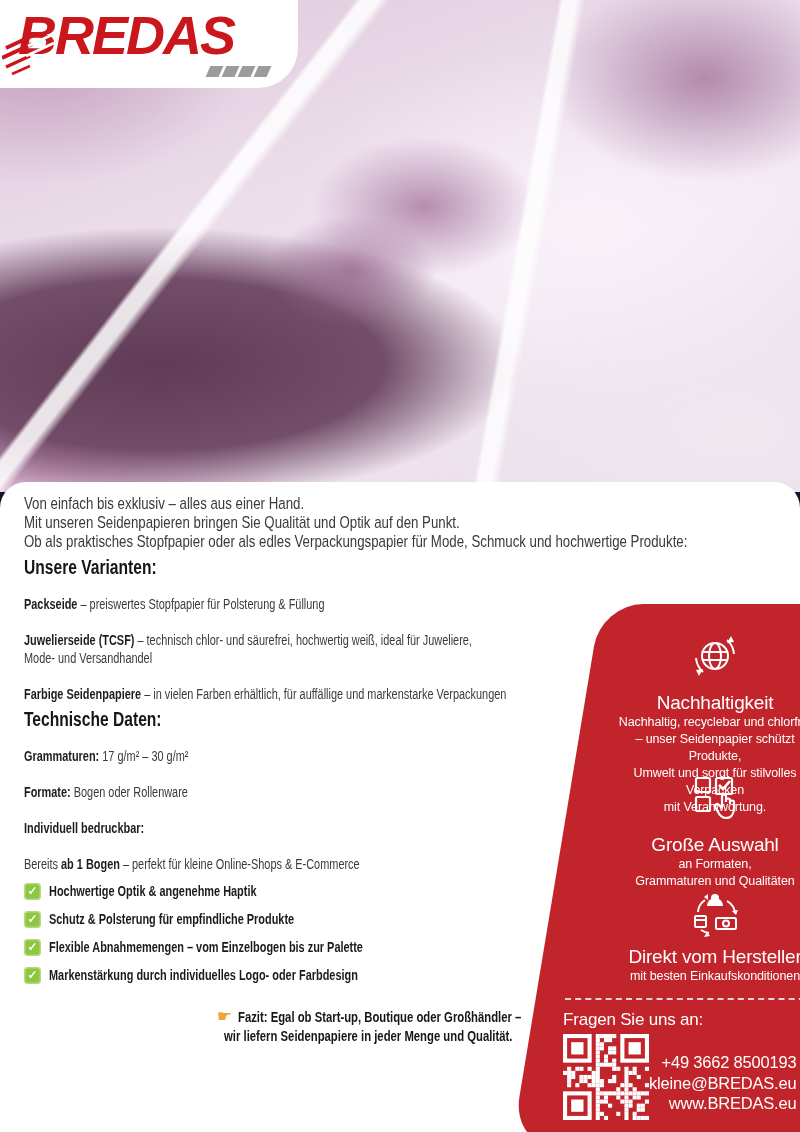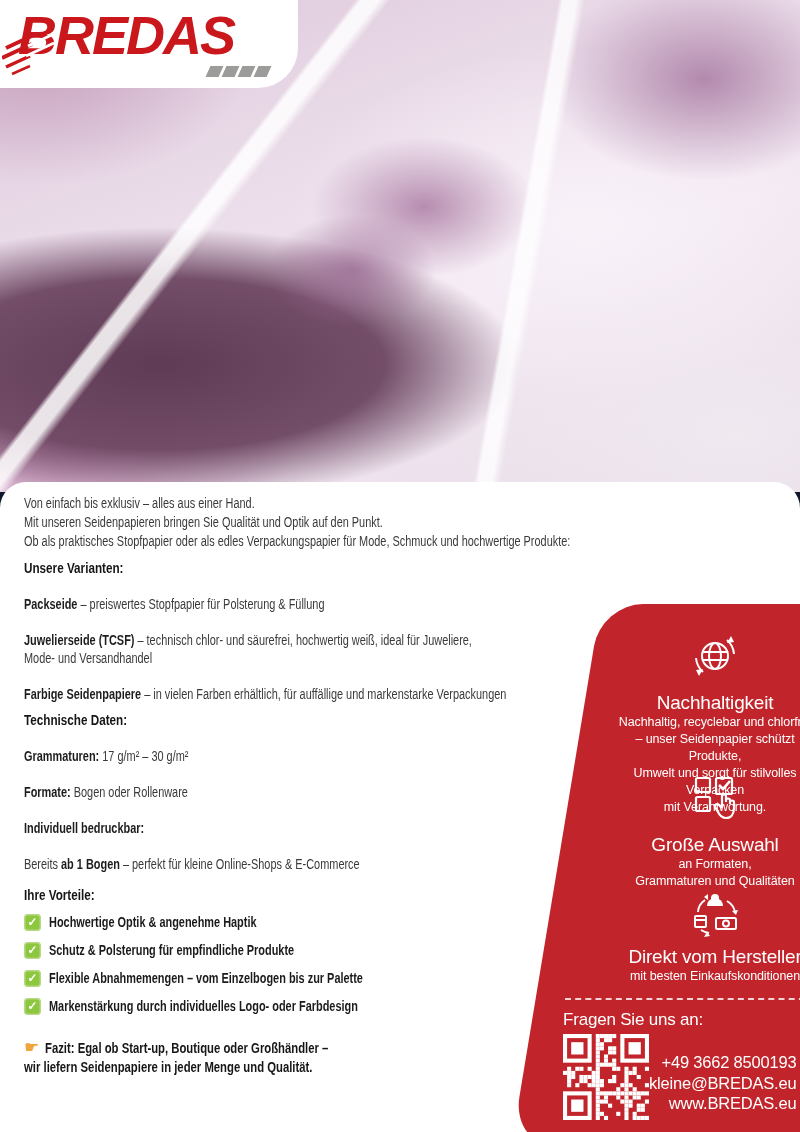--- a/index.html
+++ b/index.html
@@ -37,33 +37,33 @@
   .logo-dashes span { width:13px; height:11px; background:#9c9c9b; transform:skewX(-24deg); display:block; }
   
   .content {
     position:absolute; left:0; top:482px; width:800px; height:650px; background:#fff;
     border-radius:26px 26px 0 0; z-index:2;
   }
   .col { position:absolute; left:24px; top:12px; width:770px; }
   h1 { margin:0; font-size:44px; font-weight:bold; letter-spacing:-1px; color:#141414; line-height:50px; white-space:nowrap; }
   .h1-inner { display:inline-block; transform:scaleX(.64); transform-origin:0 50%; }
   .cx { display:inline-block; transform:scaleX(.78); transform-origin:0 50%; white-space:nowrap; }
-  .line { font-size:14px; line-height:19px; color:#3a3a3a;text-decoration:underline; }
-  .sec-head { margin-top:7px; font-size:15px; line-height:19px; font-weight:bold; color:#161616; }
+  .line { font-size:17px; line-height:19px; color:#3a3a3a;text-decoration:underline; }
+  .sec-head { margin-top:7px; font-size:20px; line-height:19px; font-weight:bold; color:#161616; }
   .sec-head.mt2 { }
   .sec-head.mt3 { margin-top:12px; }
   .item { margin-top:18px; font-size:14px; line-height:18px; color:#3a3a3a; }
   .b { font-weight:bold; color:#1d1d1d; }
   .benefit { margin-top:8px; height:20px; display:flex; align-items:center; gap:8px; font-size:14px; font-weight:bold; color:#1b1b1b; }
   .check {
     flex:0 0 auto; width:17px; height:17px; border-radius:4px; background:#8dc63f;
     box-shadow:inset 0 0 0 1.5px rgba(255,255,255,.35);
     color:#fff; font-size:12px; font-weight:bold; line-height:17px; text-align:center;
   }
-  .fazit { margin-top:22px; font-size:14.5px; line-height:19px; font-weight:bold; color:#161616; }
+  .fazit { margin-top:22px; font-size:14.5px; line-height:19px; font-weight:bold; color:#161616;text-align:center; }
   .pointer { font-family:"DejaVu Sans", sans-serif; color:#f0a63c; font-size:17px; margin-right:6px; font-weight:normal; }
   
   .panel-bg {
     position:absolute; left:601px; top:604px; width:300px; height:545px;
     background:#c1252b; transform:skewX(-9.4deg); transform-origin:0 0;
     border-radius:42px 0 0 52px; z-index:4;
   }
   .panel-content { position:absolute; left:0; top:8px; width:800px; height:1132px; z-index:5; pointer-events:none;margin-left:20px; }
   .panel-content > * { pointer-events:auto; }
   .feature { position:absolute; left:588px; width:214px; text-align:center; color:#fff; }
@@ -130,21 +130,20 @@
       <div class="item">
         <span class="cx"><span></span><span class="b">Formate:</span><span> Bogen oder Rollenware</span></span>
       </div>
       <div class="item">
         <span class="cx"><span></span><span class="b">Individuell bedruckbar:</span><span></span></span>
       </div>
       <div class="item">
         <span class="cx"><span>Bereits </span><span class="b">ab 1 Bogen</span><span> – perfekt für kleine Online-Shops &amp; E-Commerce</span></span>
       </div>
 
-      <div class="sec-head mt3"><span class="cx">Ihre Vorteile:</span></div>
 
       <div class="benefit">
         <span class="check">✓</span>
         <span class="cx">Hochwertige Optik &amp; angenehme Haptik</span>
       </div>
       <div class="benefit">
         <span class="check">✓</span>
         <span class="cx">Schutz &amp; Polsterung für empfindliche Produkte</span>
       </div>
       <div class="benefit">

